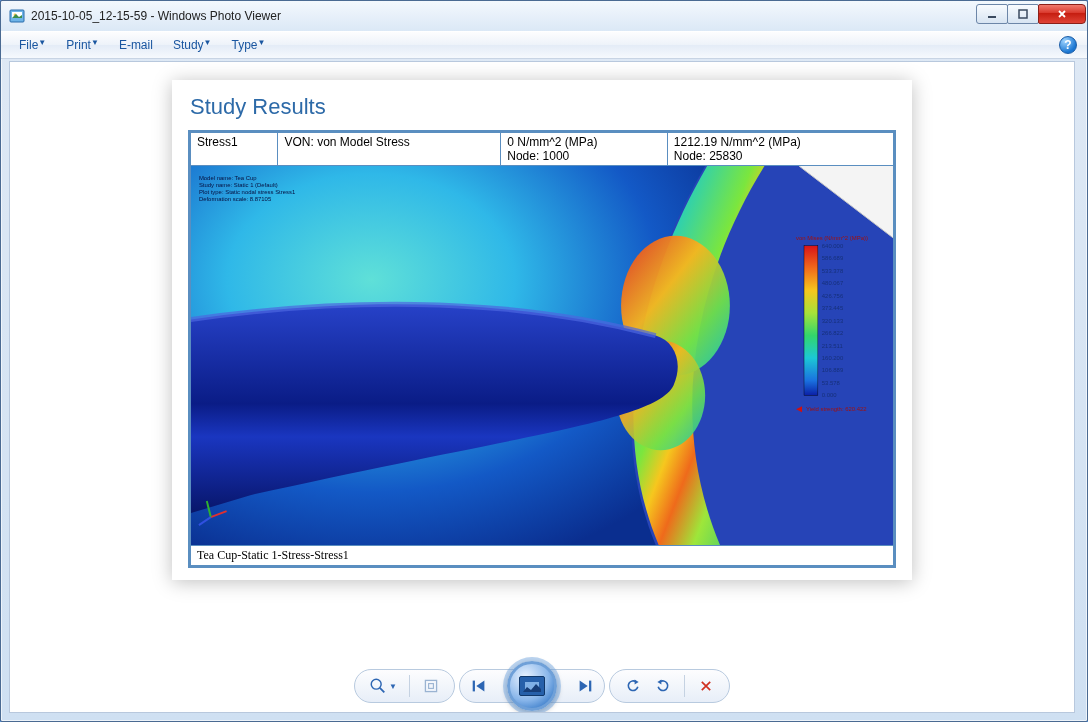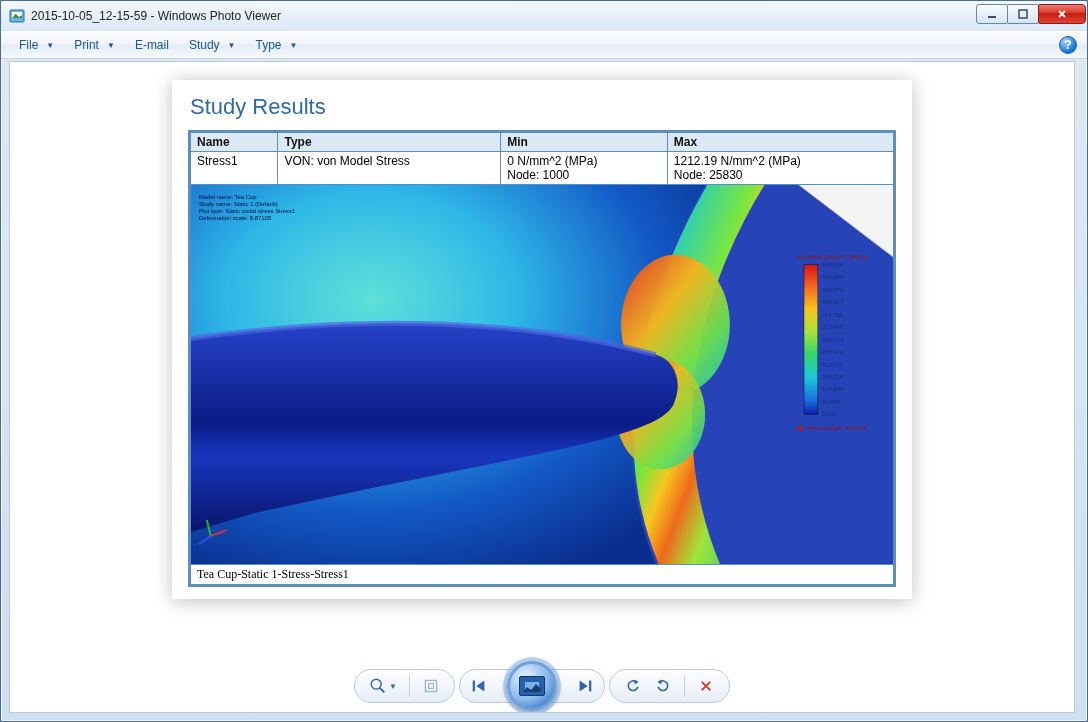--- a/index.html
+++ b/index.html
@@ -67,21 +67,21 @@
     background: linear-gradient(#fdfdfe,#eef3fa 48%,#e4ecf7 52%,#f6f9fd);
     border-top:1px solid #fff;
     border-bottom:1px solid #c8d4e4;
     display:flex; align-items:center;
     padding: 0 10px;
     gap: 4px;
     color:#1a56a0;
   }
   .menu-item {
     padding: 2px 8px;
-    display:flex; align-items:center; gap:8px;
+    display:flex; gap:0;
     border-radius:3px;
     font-size:12px;
   }
   .menu-item .arrow { font-size:8px; color:#1a56a0;}
   .menubar .spacer { flex:1; }
   .help-icon {
     width:18px; height:18px; border-radius:50%;
     background: radial-gradient(circle at 30% 25%, #9fd4ff, #1a76d2 70%);
     color:#fff; display:flex; align-items:center; justify-content:center;
     font-weight:bold; font-size:12px;
@@ -253,26 +253,20 @@
         <span>?</span>
       </div>
   </div>
 
   <div class="client">
     <div class="doc-wrap">
       <div class="doc">
         <h1>Study Results</h1>
         <table class="results">
           <tbody>
-              <tr>
-            <th>Name</th>
-            <th>Type</th>
-            <th>Min</th>
-            <th>Max</th>
-          </tr>
           <tr>
             <td>Stress1</td>
             <td>VON: von Model Stress</td>
             <td>
               <span>0 N/mm^2 (MPa)</span><br>
               <span>Node: 1000</span>
             </td>
             <td>
               <span>1212.19 N/mm^2 (MPa)</span><br>
               <span>Node: 25830</span>

